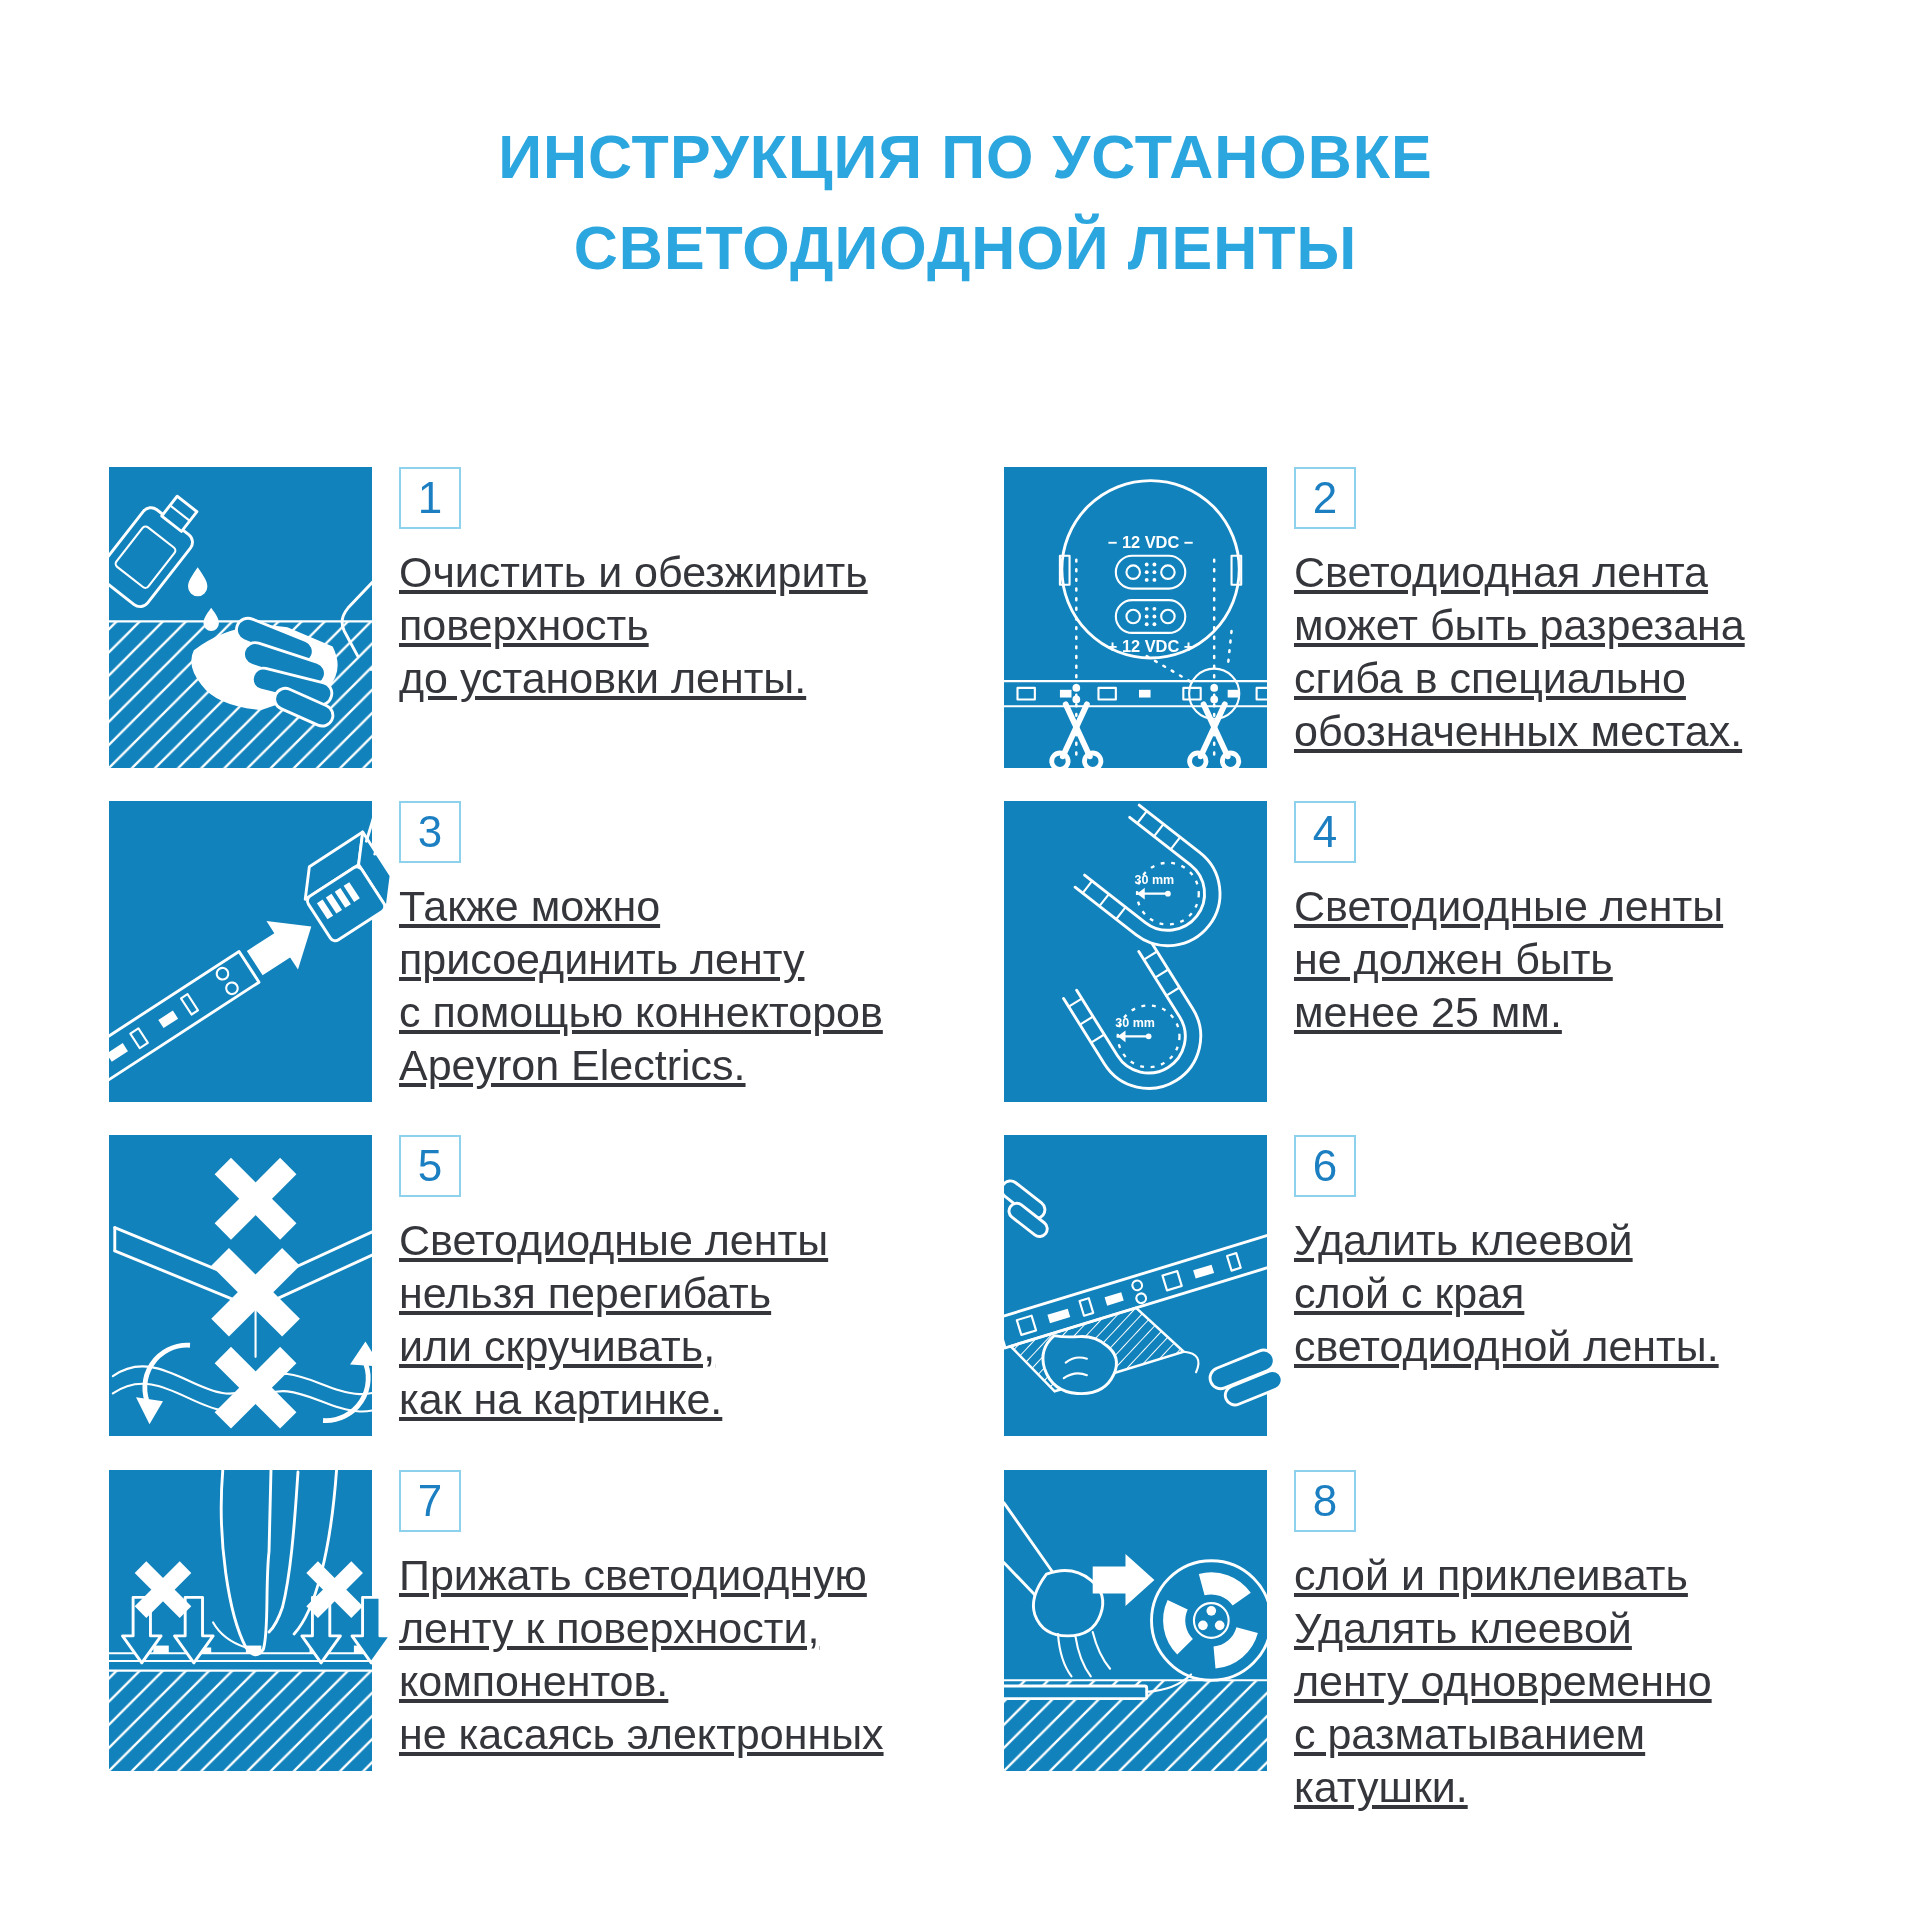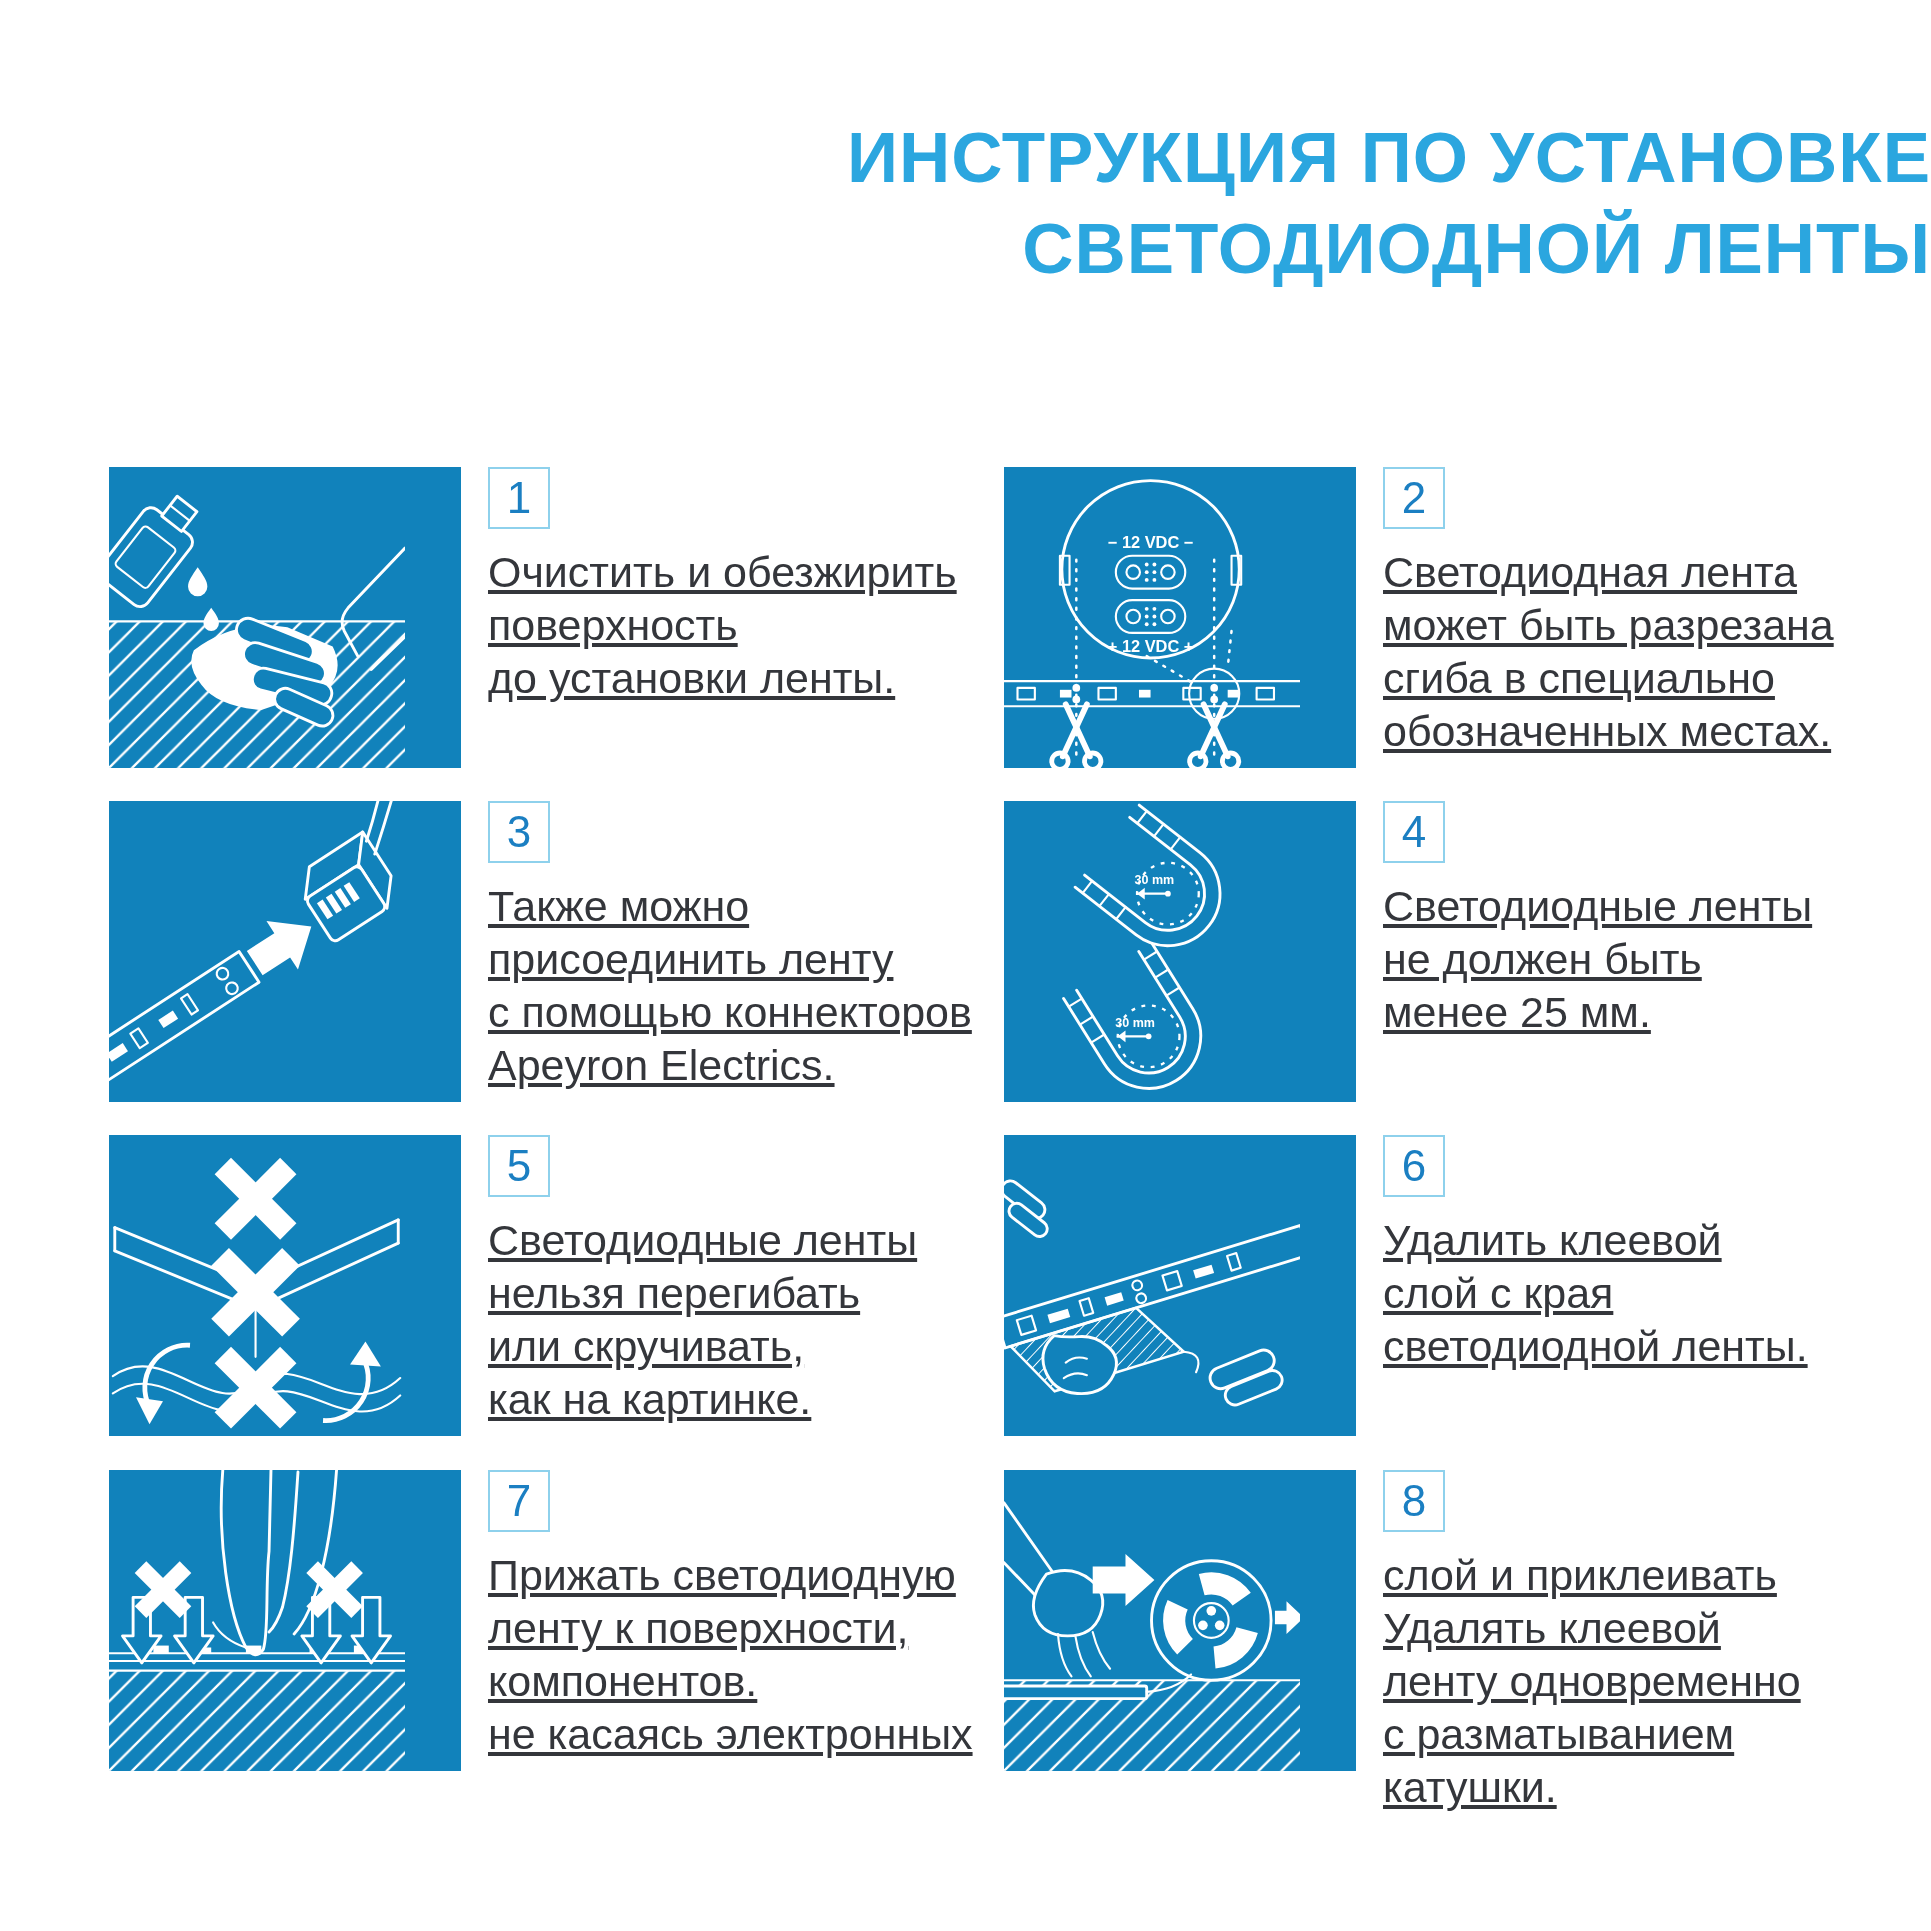--- a/index.html
+++ b/index.html
@@ -1,23 +1,23 @@
 <!DOCTYPE html>
 <html><head>
 <meta charset="utf-8">
 <style>
   html,body{margin:0;padding:0;background:#fff;}
   .page{position:relative;width:1931px;height:1931px;background:#ffffff;
         font-family:"Liberation Sans",sans-serif;overflow:hidden;}
-  .title{position:absolute;top:112px;left:0;width:100%;text-align:right;
-         color:#2BA6DF;font-weight:700;font-size:71px;line-height:91px;letter-spacing:1px;}
+  .title{position:absolute;top:112px;left:0;width:100%;text-align:center;
+         color:#2BA6DF;font-weight:700;font-size:61px;line-height:91px;letter-spacing:1px;}
   .step{position:absolute;display:flex;gap:27px;}
   .col-l{left:109px;} .col-r{left:1004px;}
   .row-1{top:467px;} .row-2{top:801px;} .row-3{top:1135px;} .row-4{top:1470px;}
-  .tile{width:352px;height:301px;background:#1182BB;flex:none;}
+  .tile{width:263px;height:301px;background:#1182BB;flex:none;}
   .tile svg{display:block;width:296px;height:301px;}
   .info{width:579px;}
   .numbox{width:62px;height:62px;border:2.9px solid #8ED1EC;box-sizing:border-box;
           display:flex;align-items:center;justify-content:center;
           font-size:44px;color:#1B7FC2;background:#fff;}
   .desc{margin-top:17.4px;font-size:43px;line-height:53px;color:#34363B;text-decoration:underline;}
   .ln{white-space:nowrap;}
   
   .tile svg .s{fill:none;stroke:#fff;stroke-width:3;stroke-linecap:round;stroke-linejoin:round;}
   .tile svg .thin{stroke-width:2.2;}

